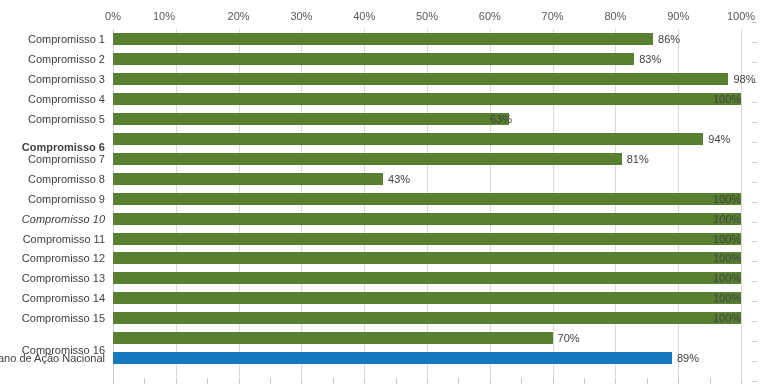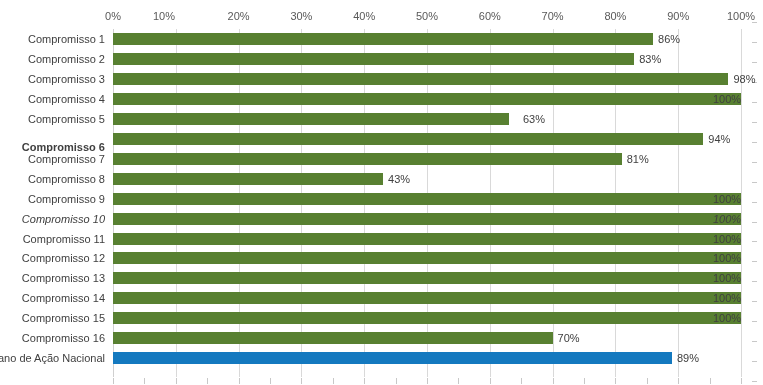--- a/index.html
+++ b/index.html
@@ -212,21 +212,21 @@
         <div class="bar-label" style="left: 733.44px;">98%</div>
       </div>
       <div class="row" style="top: 88.85px;">
         <div class="cat-label" style="right: 658px; top: 4px;">Compromisso 4</div>
         <div class="bar green" style="width: 628px; background: rgb(88, 128, 49);"></div>
         <div class="bar-label overlap" style="left: 713px;">100%</div>
       </div>
       <div class="row" style="top: 108.8px;">
         <div class="cat-label" style="right: 658px; top: 4px;">Compromisso 5</div>
         <div class="bar green" style="width: 395.64px; background: rgb(88, 128, 49);"></div>
-        <div class="bar-label" style="left: 523px;">63%</div>
+        <div class="bar-label" style="left: 490px;">63%</div>
       </div>
       <div class="row" style="top: 128.75px;">
         <div class="cat-label" style="right: 658px; top: 12px; font-weight: bold;">Compromisso 6</div>
         <div class="bar green" style="width: 590.32px; background: rgb(88, 128, 49);"></div>
         <div class="bar-label" style="left: 708.32px;">94%</div>
       </div>
       <div class="row" style="top: 148.7px;">
         <div class="cat-label" style="right: 658px; top: 4px;">Compromisso 7</div>
         <div class="bar green" style="width: 508.68px; background: rgb(88, 128, 49);"></div>
         <div class="bar-label" style="left: 626.68px;">81%</div>
@@ -265,21 +265,21 @@
         <div class="cat-label" style="right: 658px; top: 4px;">Compromisso 14</div>
         <div class="bar green" style="width: 628px; background: rgb(88, 128, 49);"></div>
         <div class="bar-label overlap" style="left: 713px;">100%</div>
       </div>
       <div class="row" style="top: 308.3px;">
         <div class="cat-label" style="right: 658px; top: 4px;">Compromisso 15</div>
         <div class="bar green" style="width: 628px; background: rgb(88, 128, 49);"></div>
         <div class="bar-label overlap" style="left: 713px;">100%</div>
       </div>
       <div class="row" style="top: 328.25px;">
-        <div class="cat-label" style="right: 658px; top: 4px; margin-left: 24px;">Compromisso 16</div>
+        <div class="cat-label" style="right: 658px; top: 16px; margin-left: 24px;">Compromisso 16</div>
         <div class="bar green" style="width: 439.6px; background: rgb(88, 128, 49);"></div>
         <div class="bar-label" style="left: 557.6px;">70%</div>
       </div>
       <div class="row" style="top: 348.2px;">
         <div class="cat-label" style="right: 658px; top: 4px;">3º Plano de Ação Nacional</div>
         <div class="bar blue" style="width: 558.92px; background: rgb(20, 121, 191);"></div>
         <div class="bar-label" style="left: 676.92px;">89%</div>
       </div>
     </div>
 

